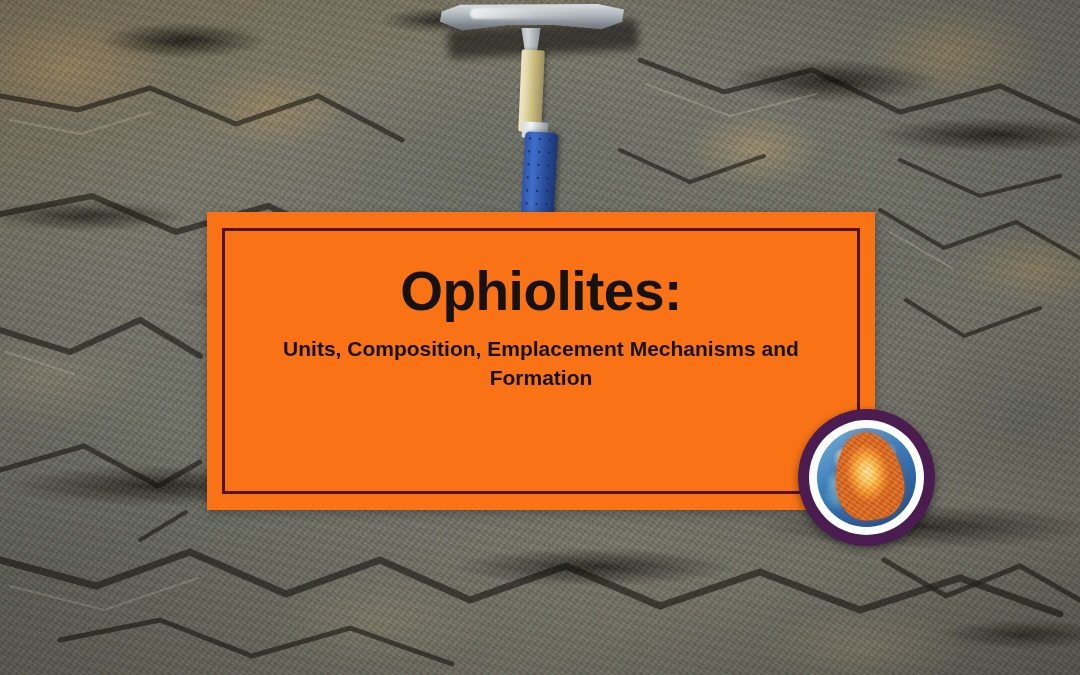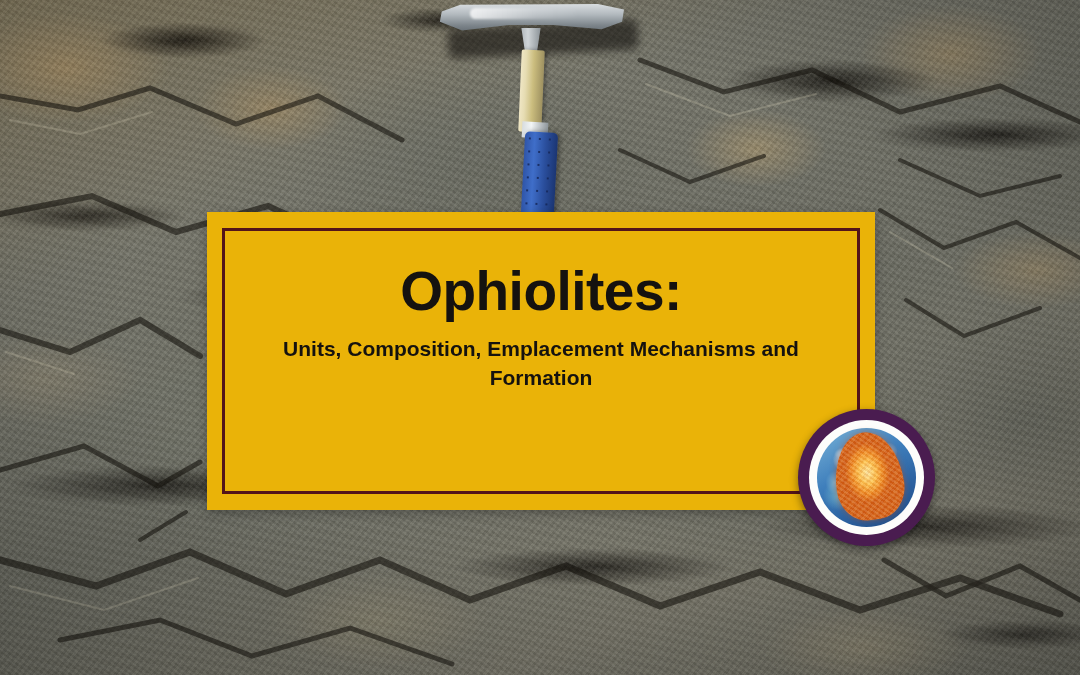--- a/index.html
+++ b/index.html
@@ -121,21 +121,21 @@
     background-image: radial-gradient(circle 2.2px at 5px 7px, rgba(20,38,88,.85) 60%, rgba(0,0,0,0) 61%);
     background-size: 10px 13px;
     border-radius: 5px;
   }
 
   
   .title-panel {
     position: absolute;
     left: 207px; top: 212px;
     width: 668px; height: 298px;
-    background: #eab308;
+    background: #f97316;
     box-shadow: 0 3px 10px rgba(0,0,0,.28);
   }
   .title-panel-inner-border {
     position: absolute;
     left: 15px; top: 16px; right: 15px; bottom: 16px;
     border: 3px solid #53141a;
     pointer-events: none;
   }
   .title-text-wrap {
     position: absolute;

